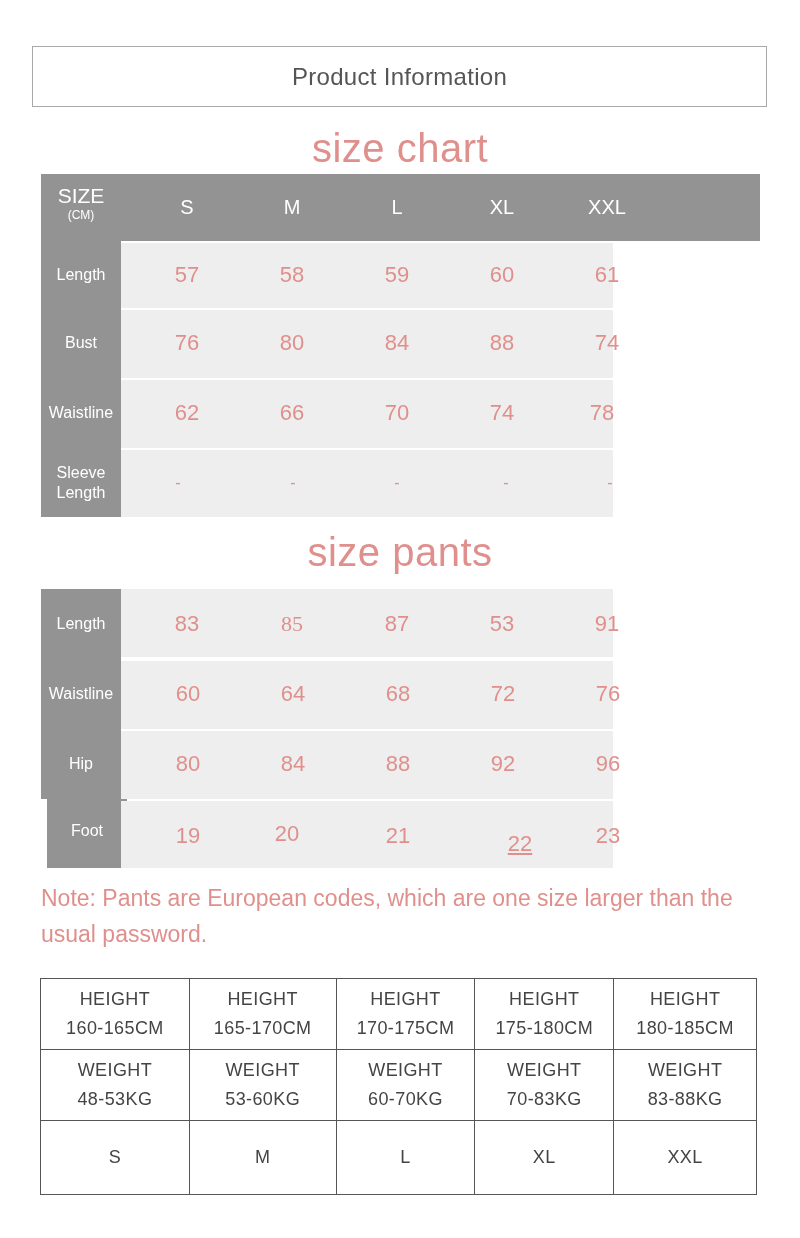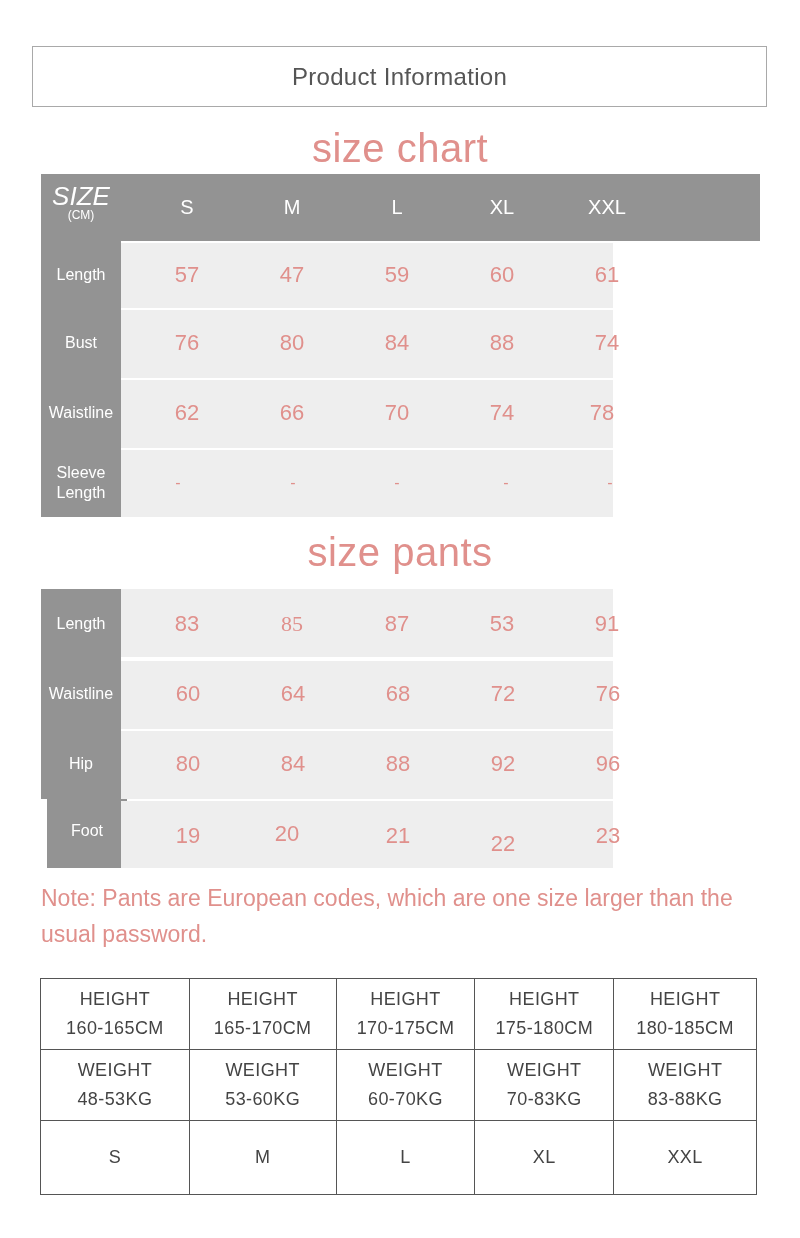--- a/index.html
+++ b/index.html
@@ -38,21 +38,21 @@
     display: flex; align-items: center; justify-content: center;
     font-size: 22px; color: #e0908c;
   }
   .mhead {
     position: absolute; left: 0; top: 0; width: 719px; height: 67px; background: #939393;
   }
   .mhead .hsize {
     position: absolute; left: 0; top: 0; width: 80px; height: 67px;
     color: #fff; text-align: center;
   }
-  .mhead .hsize .big { display: block; font-size: 26px; margin-top: 11px; line-height: 22px; font-style: italic; }
+  .mhead .hsize .big { display: block; font-size: 21px; margin-top: 11px; line-height: 22px; }
   .mhead .hsize .small { display: block; font-size: 12px; line-height: 16px; }
   .mhead .hcell {
     position: absolute; top: 0; height: 67px; width: 80px; margin-left: -40px;
     display: flex; align-items: center; justify-content: center;
     color: #fff; font-size: 20px;
   }
 
   .note {
     position: absolute; left: 41px; top: 880px; width: 720px;
     font-size: 23px; line-height: 36px; color: #e0908c;
@@ -91,21 +91,21 @@
     <div class="hcell" style="left:251px;">M</div>
     <div class="hcell" style="left:356px;">L</div>
     <div class="hcell" style="left:461px;">XL</div>
     <div class="hcell" style="left:566px;">XXL</div>
   </div>
 
   <div class="mrow" style="top:67px; height:67px;">
     <div class="rlabel" style="background:#939393;">Length</div>
     <div class="rcells" style="top:2px; height:65px;"></div>
     <div class="cell" style="left:146px;">57</div>
-    <div class="cell" style="left:251px;">47</div>
+    <div class="cell" style="left:251px;">58</div>
     <div class="cell" style="left:356px;">59</div>
     <div class="cell" style="left:461px;">60</div>
     <div class="cell" style="left:566px;">61</div>
   </div>
 
   <div class="mrow" style="top:134px; height:70px;">
     <div class="rlabel">Bust</div>
     <div class="rcells" style="top:2px; height:68px;"></div>
     <div class="cell" style="left:146px;">76</div>
     <div class="cell" style="left:251px;">80</div>
@@ -172,21 +172,21 @@
     <div class="cell" style="left:462px;">92</div>
     <div class="cell" style="left:567px;">96</div>
   </div>
 
   <div class="mrow" style="top:210px; height:69px;">
     <div class="rlabel" style="align-items:flex-start; padding-top:22px;margin-left:6px;">Foot</div>
     <div class="rcells" style="top:2px; height:67px;"></div>
     <div class="cell" style="left:147px; padding-top:4px;">19</div>
     <div class="cell" style="left:246px; padding-top:0;">20</div>
     <div class="cell" style="left:357px; padding-top:4px;">21</div>
-    <div class="cell" style="left:462px; padding-top:20px;">22</div>
+    <div class="cell" style="left:479px; padding-top:20px;text-decoration:underline;">22</div>
     <div class="cell" style="left:567px; padding-top:4px;">23</div>
   </div>
 </div>
 
 <p class="note">Note: Pants are European codes, which are one size larger than the usual password.</p>
 
 <table class="stable">
   <colgroup>
     <col style="width:149px">
       <col style="width:147px">

